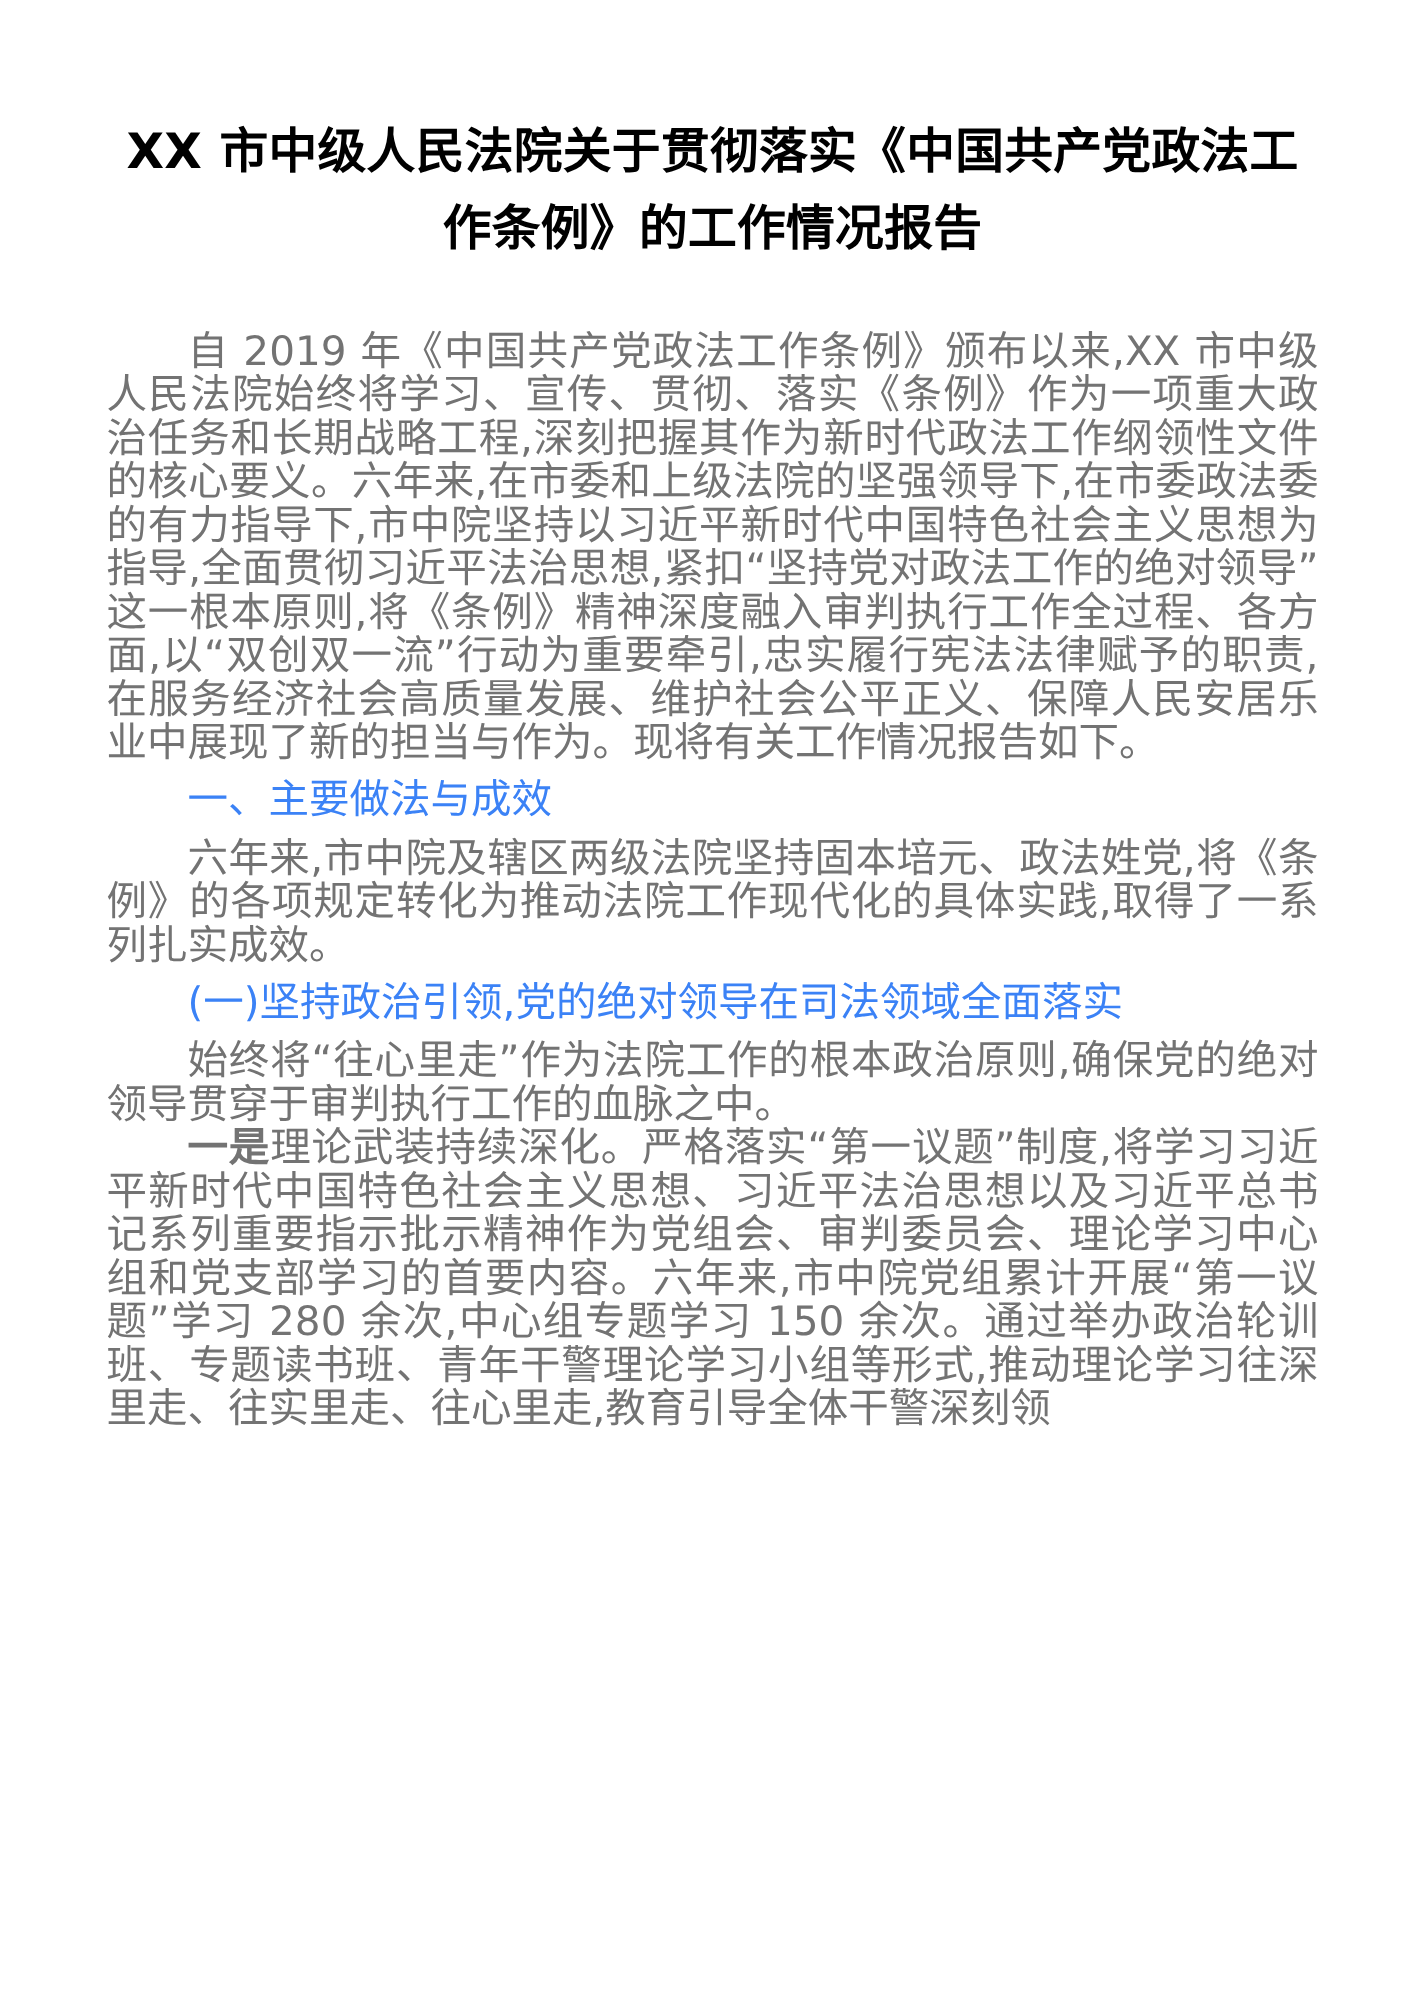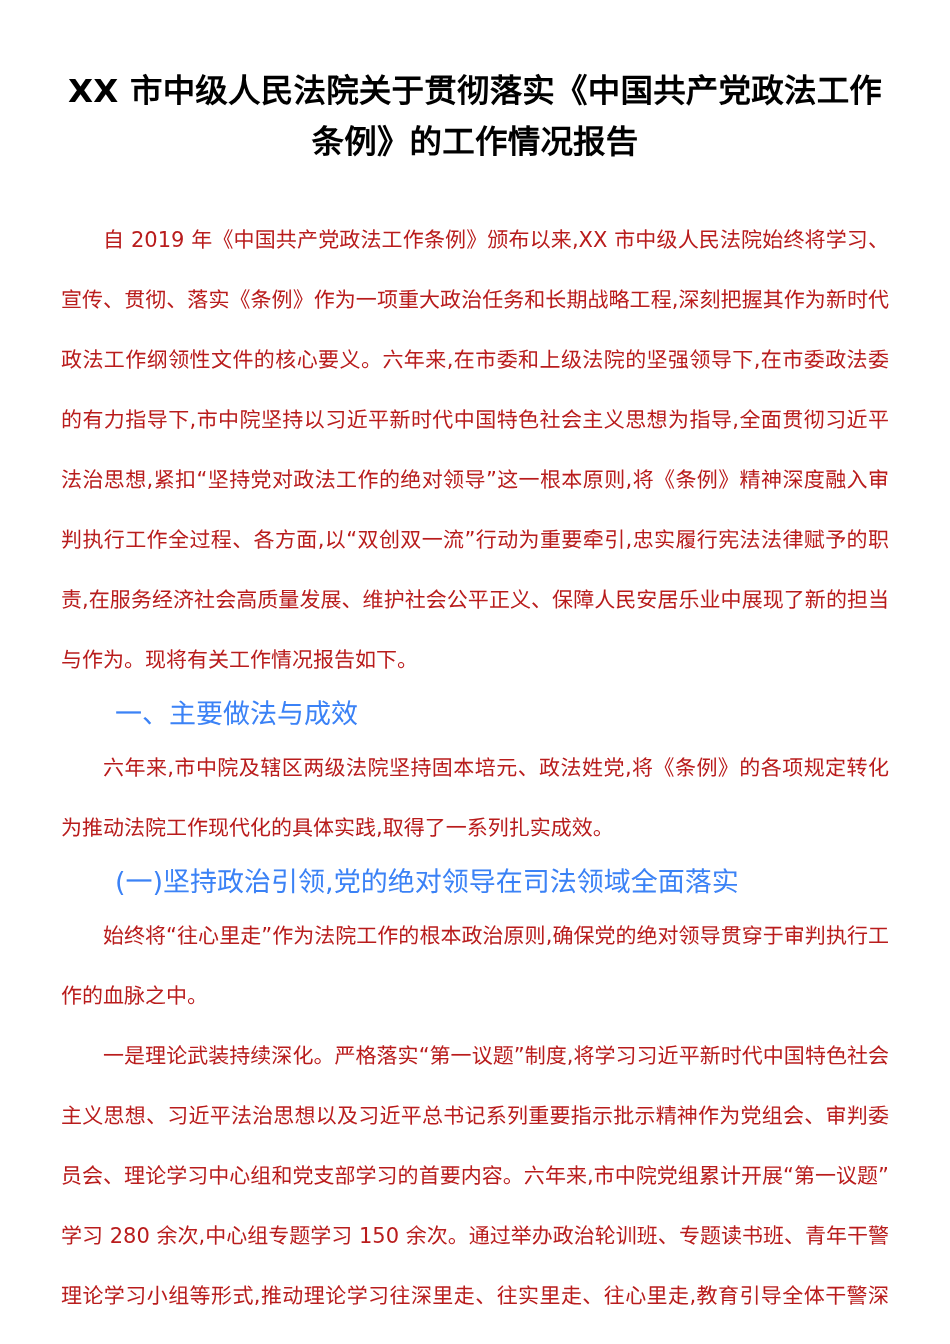--- a/index.html
+++ b/index.html
@@ -16,21 +16,21 @@
     font-family: "DejaVu Sans", "Liberation Sans", sans-serif;
     color: #000000;
     -webkit-font-smoothing: antialiased;
   }
 
   .page {
     position: relative;
     width: 950px;
     height: 988px;
     box-sizing: border-box;
-    padding: 4px;
+    padding: 14px;
     background: #ffffff;
   }
 
   .doc-title {
     margin: 0;
     padding: 62px 60px 0 60px;
     text-align: center;
     font-size: 32.5px;
     font-weight: 700;
     line-height: 51px;
@@ -38,42 +38,42 @@
     color: #000000;
   }
 
   .body-block {
     padding: 0 57px 0 57px;
     margin-top: 42px;
   }
 
   p.para {
     margin: 0;
-    font-size: 21px;
-    line-height: 60px;
+    font-size: 27px;
+    line-height: 29px;
     text-align: justify;
     text-justify: inter-ideograph;
     text-indent: 2em;
     letter-spacing: 0px;
-    color: #b91c1c;
+    color: #737373;
     word-break: break-all;
   }
 
   p.heading {
     margin: 0;
     font-size: 27px;
     line-height: 48.2px;
     text-align: left;
     text-indent: 2em;
     color: #3b82f6;
     font-weight: 400;
   }
 
   .lead-bold {
-    font-weight: 400;
+    font-weight: 700;
   }
 </style>
 </head>
 <body>
 
 <div class="page">
 
   <h1 class="doc-title">XX 市中级人民法院关于贯彻落实《中国共产党政法工作条例》的工作情况报告</h1>
 
   <div class="body-block">

